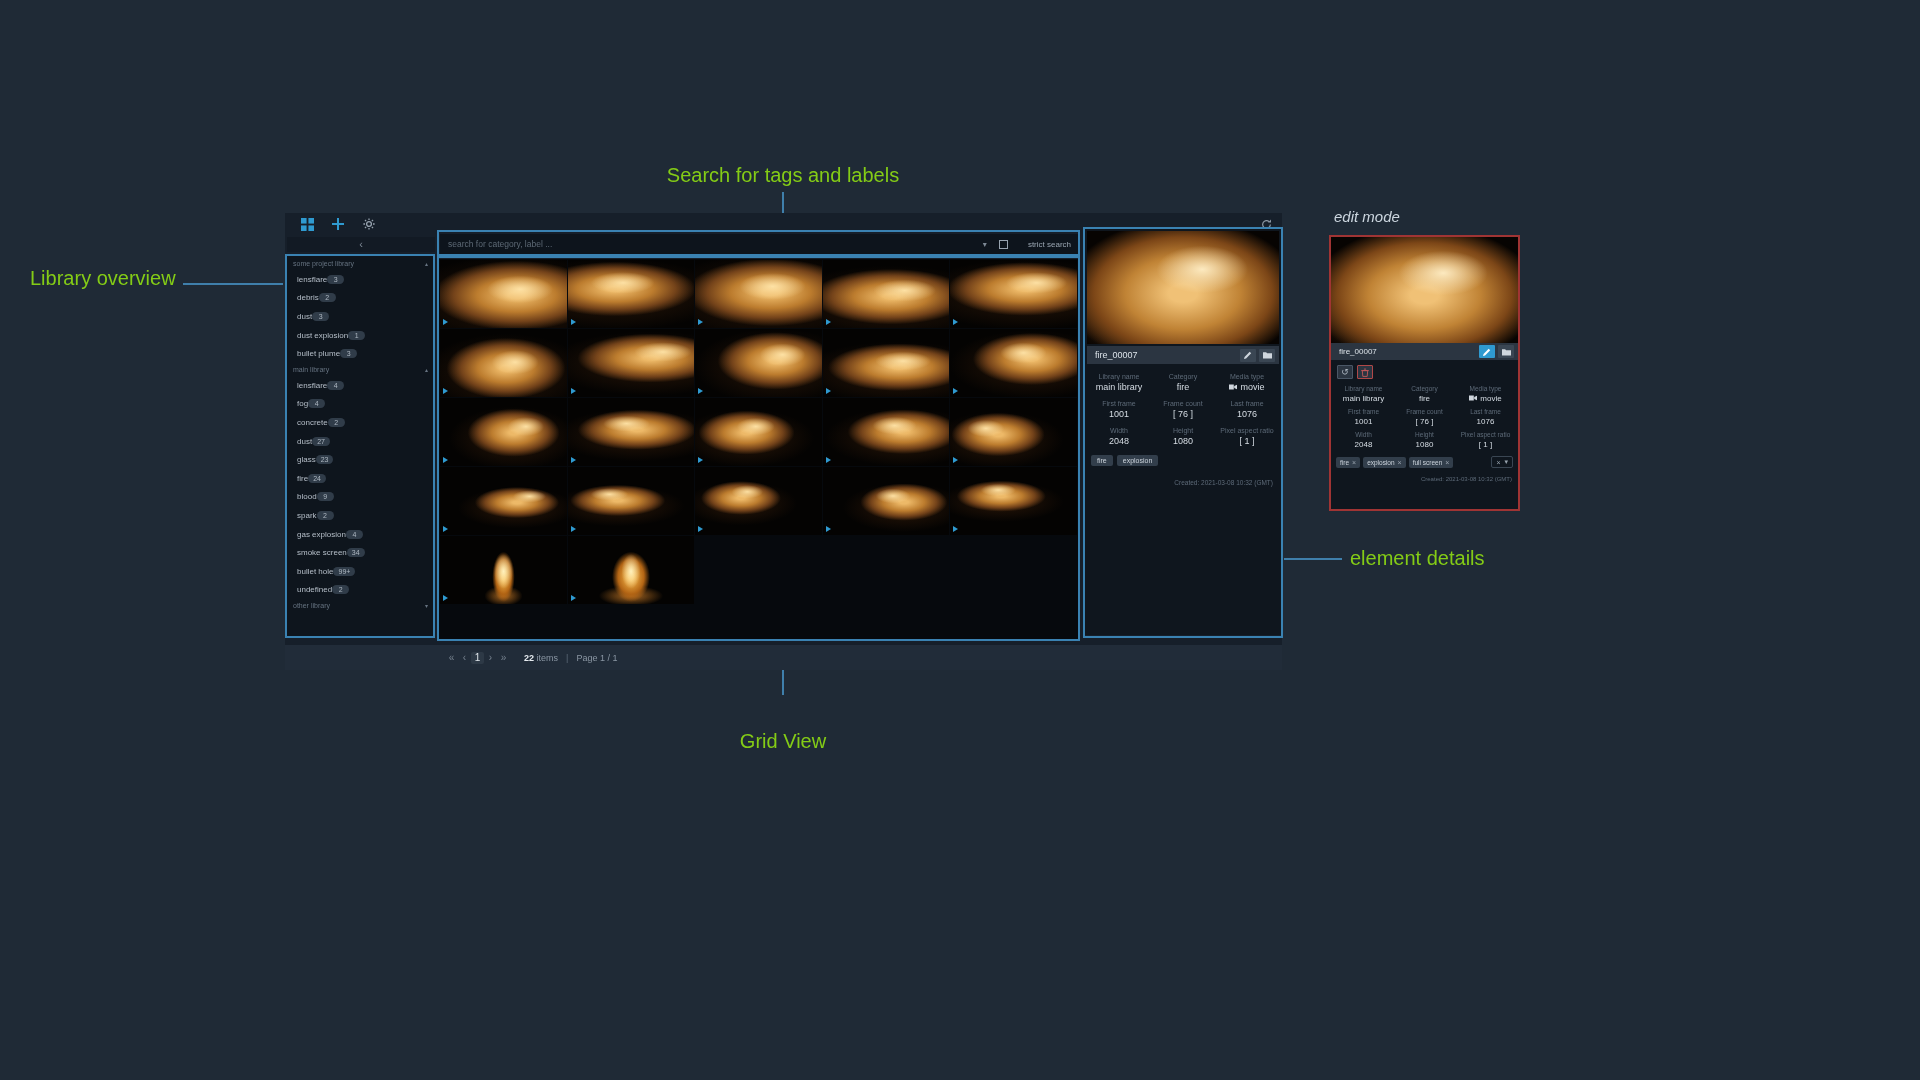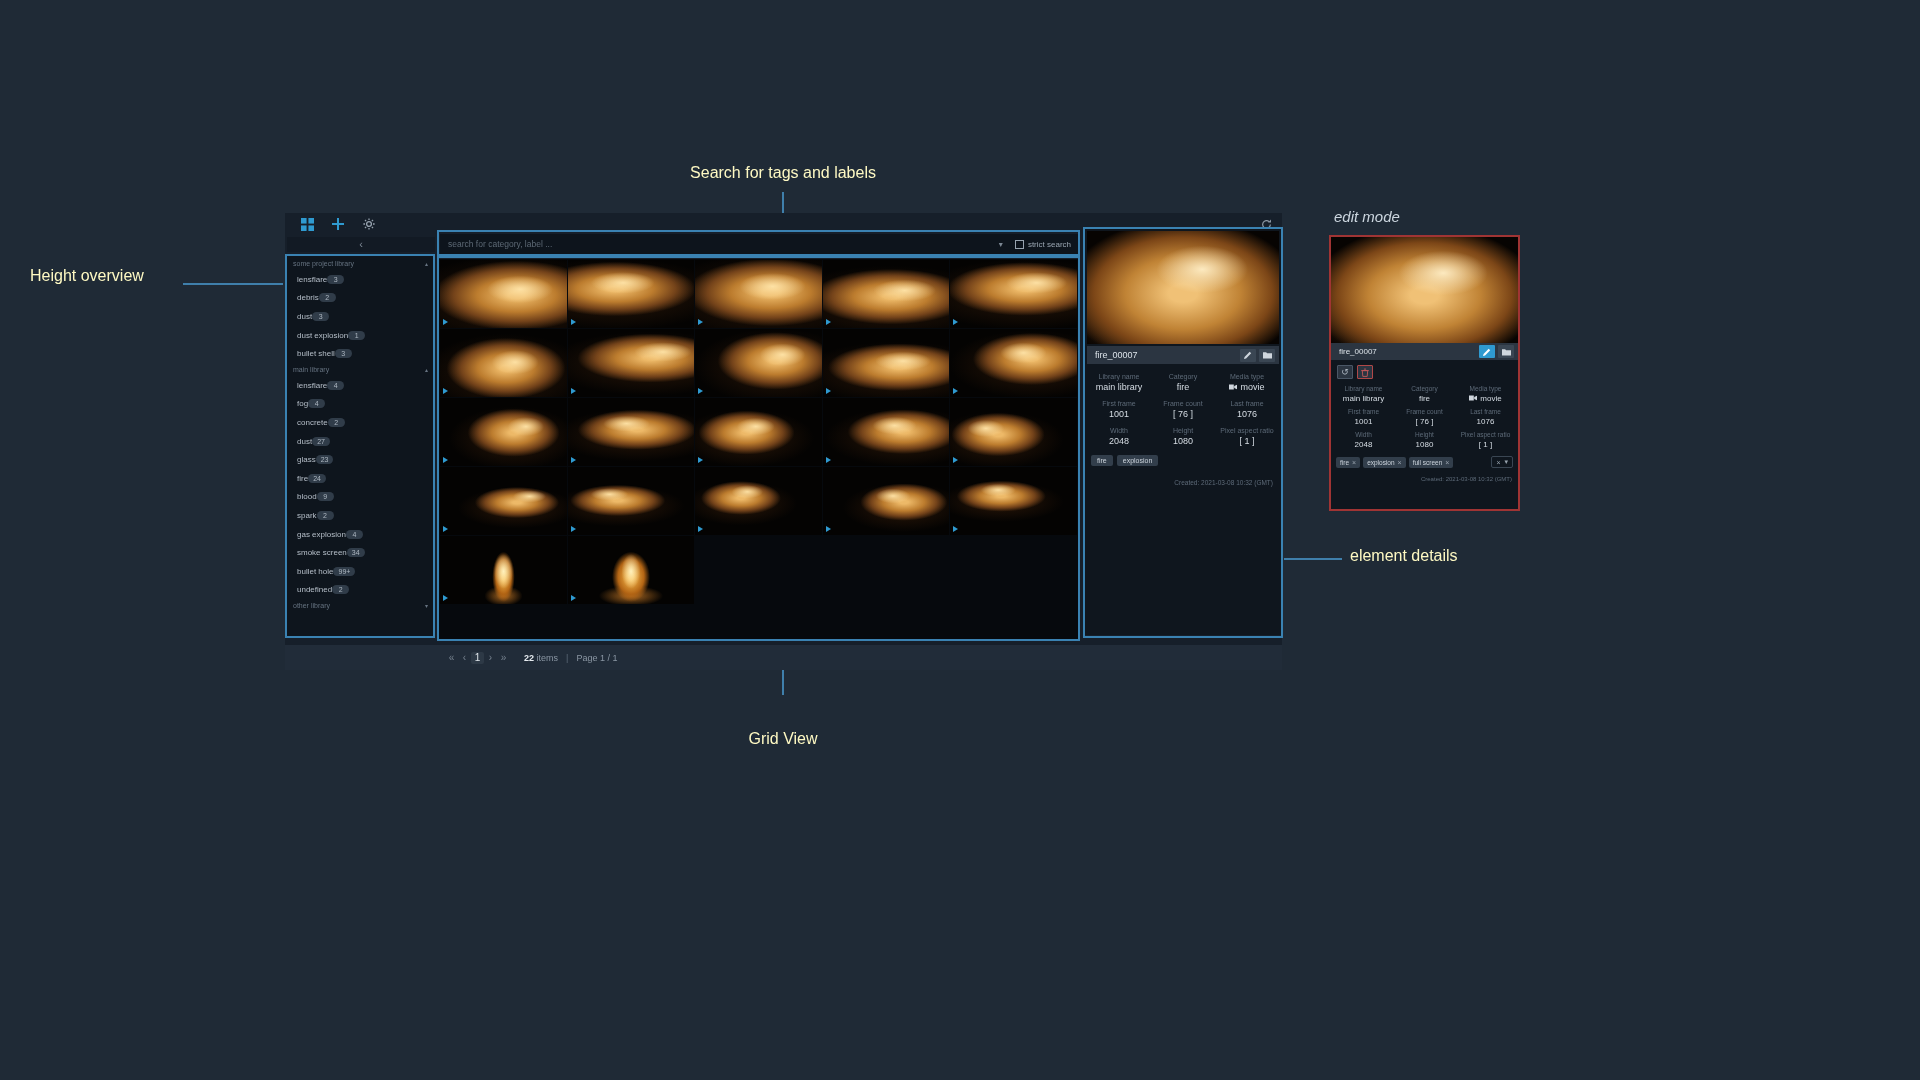--- a/index.html
+++ b/index.html
@@ -1,20 +1,20 @@
 <!DOCTYPE html>
 <html><head>
 <meta charset="utf-8">
 <style>
   html,body{margin:0;padding:0;background:#1f2a36;}
   .canvas{position:relative;width:1920px;height:1080px;background:#1f2a36;
           font-family:"Liberation Sans",sans-serif;overflow:hidden;}
 
   
-  .ann{position:absolute;color:#fef9c3;font-size:16px;white-space:nowrap;}
+  .ann{position:absolute;color:#84cc16;font-size:20px;white-space:nowrap;}
   .ann.center{transform:translateX(-50%);}
   .ann-line{position:absolute;background:#3f7fab;}
   .ann-edit{position:absolute;color:#ccd6df;font-size:15px;font-style:italic;}
 
   
   .hl{position:absolute;border:2px solid #3a82b2;pointer-events:none;box-sizing:border-box;}
 
   
   .window{position:absolute;left:285px;top:213px;width:997px;height:457px;background:#161f2a;}
   .toolbar{position:absolute;left:0;top:0;width:100%;height:22px;display:flex;align-items:center;}
@@ -27,21 +27,21 @@
   .sidebar{position:absolute;left:2px;top:42px;width:148px;height:382px;background:#0e151d;overflow:hidden;padding-top:2px;box-sizing:border-box;}
   .group-header{display:flex;justify-content:space-between;align-items:center;height:13px;padding:0 7px 0 6px;color:#667381;font-size:7px;}
   .gh-chevron{font-size:6px;color:#667381;}
   .lib-item{display:flex;justify-content:flex-start;align-items:center;height:18.6px;padding:0 5px 0 10px;color:#b6bfc9;font-size:8px;}
   .count{background:#303c49;color:#aeb8c2;font-size:7px;border-radius:7px;padding:1px 5px;min-width:7px;text-align:center;}
 
   .searchbar{position:absolute;left:155px;top:21px;width:638px;height:20px;background:#0d141c;display:flex;align-items:center;box-sizing:border-box;}
   .search-input{flex:1;background:transparent;border:none;outline:none;color:#93a0ad;font-size:8.5px;padding:12px 8px;height:100%;font-family:"Liberation Sans",sans-serif;}
   .search-input::placeholder{color:#5d6975;}
   .search-chevron{color:#7c8894;font-size:8px;margin:0 8px 0 2px;}
-  .strict{display:flex;align-items:center;gap:4px;padding:0 7px 0 4px;height:100%;}
+  .strict{display:flex;align-items:center;gap:20px;padding:0 7px 0 4px;height:100%;}
   .strict input{appearance:none;-webkit-appearance:none;width:9px;height:9px;border:1px solid #97a3af;background:transparent;margin:0;}
   .strict-label{font-size:8px;color:#9aa6b2;white-space:nowrap;}
 
   .grid{position:absolute;left:154px;top:46px;width:639px;height:381px;background:#06090d;
     display:grid;grid-template-columns:repeat(5,1fr);grid-auto-rows:68px;gap:1px;align-content:start;padding:1px;box-sizing:border-box;}
   .thumb{position:relative;background:#000;}
   .play{position:absolute;left:3px;bottom:3px;width:0;height:0;
     border-left:5px solid #2f9ad0;border-top:3.5px solid transparent;border-bottom:3.5px solid transparent;}
 
   
@@ -88,21 +88,21 @@
   .editpanel .created{font-size:6px;padding:8px 6px 0;}
 </style>
 </head>
 <body>
 
 <div class="canvas">
 
   <div class="ann center" style="left:783px;top:164px;">Search for tags and labels</div>
   <div class="ann-line" style="left:782px;top:192px;width:2px;height:37px;"></div>
 
-  <div class="ann" style="left:30px;top:267px;">Height overview</div>
+  <div class="ann" style="left:30px;top:267px;">Library overview</div>
   <div class="ann-line" style="left:183px;top:283px;width:100px;height:2px;"></div>
 
   <div class="ann-line" style="left:782px;top:642px;width:2px;height:53px;"></div>
   <div class="ann center" style="left:783px;top:730px;">Grid View</div>
 
   <div class="ann-line" style="left:1284px;top:558px;width:58px;height:2px;"></div>
   <div class="ann" style="left:1350px;top:547px;">element details</div>
 
   <div class="ann-edit" style="left:1334px;top:208px;">edit mode</div>
 
@@ -166,21 +166,21 @@
         </div>
         <div class="lib-item">
           <span class="li-label">dust</span>
           <span class="count">3</span>
         </div>
         <div class="lib-item">
           <span class="li-label">dust explosion</span>
           <span class="count">1</span>
         </div>
         <div class="lib-item">
-          <span class="li-label">bullet shell</span>
+          <span class="li-label">bullet plume</span>
           <span class="count">3</span>
         </div>
         <div class="group-header">
           <span class="gh-label">main library</span>
           <span class="gh-chevron">▴</span>
         </div>
         <div class="lib-item">
           <span class="li-label">lensflare</span>
           <span class="count">4</span>
         </div>

